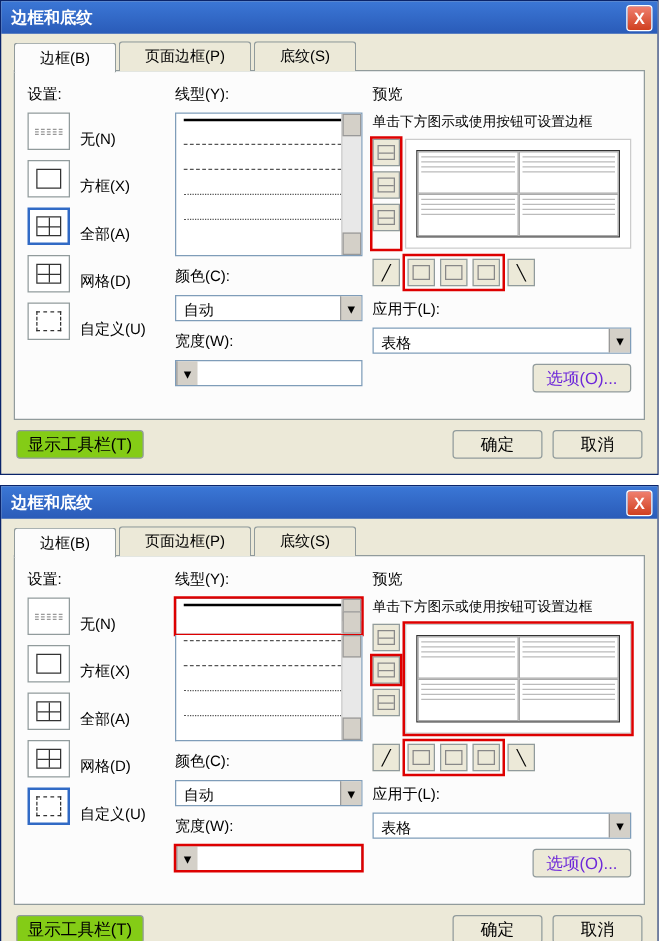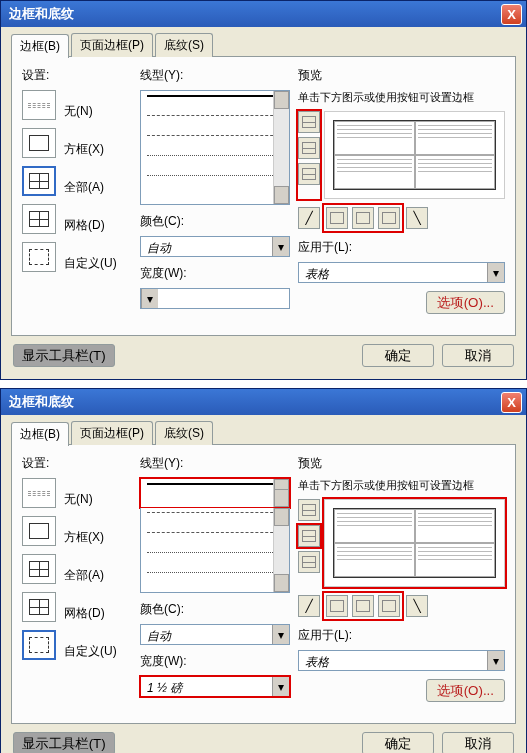--- a/index.html
+++ b/index.html
@@ -3,21 +3,21 @@
 <meta charset="utf-8">
 <style>
 * { box-sizing: border-box; margin: 0; padding: 0; }
 body { font-family: "SimSun", Arial, sans-serif; font-size: 12px; background: #fff; }
 .dialog { width: 527px; background: #ece9d8; border: 1px solid #0a246a; margin-bottom: 8px; }
 .titlebar { height: 26px; background: linear-gradient(#3b77d6, #2a5bb8); color: #fff; display: flex; align-items: center; padding: 0 4px 0 8px; font-weight: bold; font-size: 13px; }
 .titlebar .title { flex: 1; }
 .closebtn { width: 21px; height: 21px; background: linear-gradient(#f08070, #d04020); border: 1px solid #fff; border-radius: 3px; color: #fff; display: flex; align-items: center; justify-content: center; font-weight: bold; cursor: pointer; }
 .body { padding: 6px 10px 10px 10px; }
 .tabs { display: flex; gap: 2px; position: relative; }
-.tab { background: #ece9d8; border: 1px solid #919b9c; border-bottom: none; padding: 3px 8px; border-radius: 3px 3px 0 0; cursor: pointer; position: relative; }
+.tab { background: #ece9d8; border: 1px solid #919b9c; border-bottom: none; padding: 3px 20px; border-radius: 3px 3px 0 0; cursor: pointer; position: relative; }
 .tab.active { background: #fcfcfc; z-index: 2; top: 1px; }
 .panel { border: 1px solid #919b9c; background: #fcfcfc; padding: 10px; display: flex; gap: 8px; min-height: 280px; margin-top: -1px; }
 .col1 { width: 110px; }
 .col2 { width: 150px; }
 .col3 { flex: 1; }
 .lbl { margin-bottom: 6px; }
 .settingitem { display: flex; align-items: flex-end; gap: 8px; margin-bottom: 8px; }
 .settingicon { width: 34px; height: 30px; border: 1px solid #919b9c; background: #fff; display: flex; align-items: center; justify-content: center; flex-direction: column; gap: 1px; cursor: pointer; }
 .settingicon.sel { border: 2px solid #316ac5; }
 .iline { width: 22px; height: 1px; border-top: 1px dashed #999; }
@@ -28,39 +28,39 @@
 .stylelist.hi { outline: 2px solid #d00; outline-offset: -1px; height: 30px; }
 .styleline { height: 20px; padding: 4px 6px; }
 .ln { display: block; width: 100%; }
 .ln.solid { border-top: 2px solid #000; }
 .ln.dash1 { border-top: 1px dashed #555; }
 .ln.dash2 { border-top: 1px dotted #555; }
 .scroll { position: absolute; right: 0; top: 0; bottom: 0; width: 16px; background: #e8e8e8; border-left: 1px solid #ccc; }
 .scroll::before, .scroll::after { content: ""; position: absolute; left: 0; right: 0; height: 16px; background: #d4d0c8; border: 1px solid #999; }
 .scroll::before { top: 0; } .scroll::after { bottom: 0; }
 .sel-combo { display: flex; border: 1px solid #7f9db9; background: #fff; height: 21px; }
-.sel-combo .v { flex: 1; padding: 3px 6px; font-style: italic; }
+.sel-combo .v { flex: 1; padding: 3px 6px; }
 .sel-combo .arr { width: 17px; background: #d4d0c8; border-left: 1px solid #999; display: flex; align-items: center; justify-content: center; cursor: pointer; }
 .sel-combo.hi { outline: 2px solid #d00; outline-offset: -1px; }
 .prevhint { font-size: 11px; margin-bottom: 6px; }
 .prevarea { display: flex; gap: 4px; }
 .prevbtns-v { display: flex; flex-direction: column; gap: 4px; }
 .pbtn { width: 22px; height: 22px; border: 1px solid #919b9c; background: #ece9d8; display: flex; align-items: center; justify-content: center; cursor: pointer; }
 .pbtn .gl { width: 14px; height: 12px; border: 1px solid #888; position: relative; }
 .pbtn .gl.h::after { content: ""; position: absolute; top: 50%; left: 0; right: 0; border-top: 1px solid #888; }
 .prevbox { flex: 1; background: #fff; border: 1px solid #ccc; height: 88px; position: relative; padding: 8px; }
 .ptable { width: 100%; height: 100%; display: grid; grid-template-columns: 1fr 1fr; grid-template-rows: 1fr 1fr; }
 .pcell { position: relative; }
 .pcell span { display: block; height: 1px; background: #bbb; margin: 3px 2px; }
 .hi-red { outline: 2px solid #d00; }
 .prevbtns-h { display: flex; gap: 4px; margin-top: 6px; align-items: center; }
 .footerbtns { display: flex; justify-content: flex-end; gap: 8px; padding: 8px 2px 2px 2px; }
 .btn { min-width: 72px; height: 23px; background: #ece9d8; border: 1px solid #919b9c; border-radius: 3px; cursor: pointer; padding: 2px 10px; }
-.btn.disabled { color: #b91c1c; }
-.toolbar-btn { height: 23px; background: #a3a3a3; border: 1px solid #919b9c; border-radius: 3px; padding: 2px 8px; cursor: pointer; }
+.btn.disabled { color: #6d28d9; }
+.toolbar-btn { height: 23px; background: #84cc16; border: 1px solid #919b9c; border-radius: 3px; padding: 2px 8px; cursor: pointer; }
 .mt { margin-top: 8px; }
 .ptable.allborders { border: 1px solid #333; }
 .ptable.allborders .pcell { border: 1px solid #aaa; }
 </style>
 </head>
 <body>
 
 <div id="root">
     <div class="dialog">
       <div class="titlebar">
@@ -286,21 +286,20 @@
               </div>
               <div class="scroll"></div>
             </div>
             <div class="lbl mt">颜色(C):</div>
             <div class="sel-combo">
               <div class="v">自动</div>
               <div class="arr">▾</div>
             </div>
             <div class="lbl mt">宽度(W):</div>
             <div class="sel-combo hi">
-              <div class="v">1 ½ 磅</div>
               <div class="arr">▾</div>
             </div>
           </div>
           <div class="col3">
             <div class="lbl">预览</div>
             <div class="prevhint">单击下方图示或使用按钮可设置边框</div>
             <div class="prevarea">
               <div class="prevbtns-v">
                 <div class="pbtn">
                   <div class="gl h"></div>

